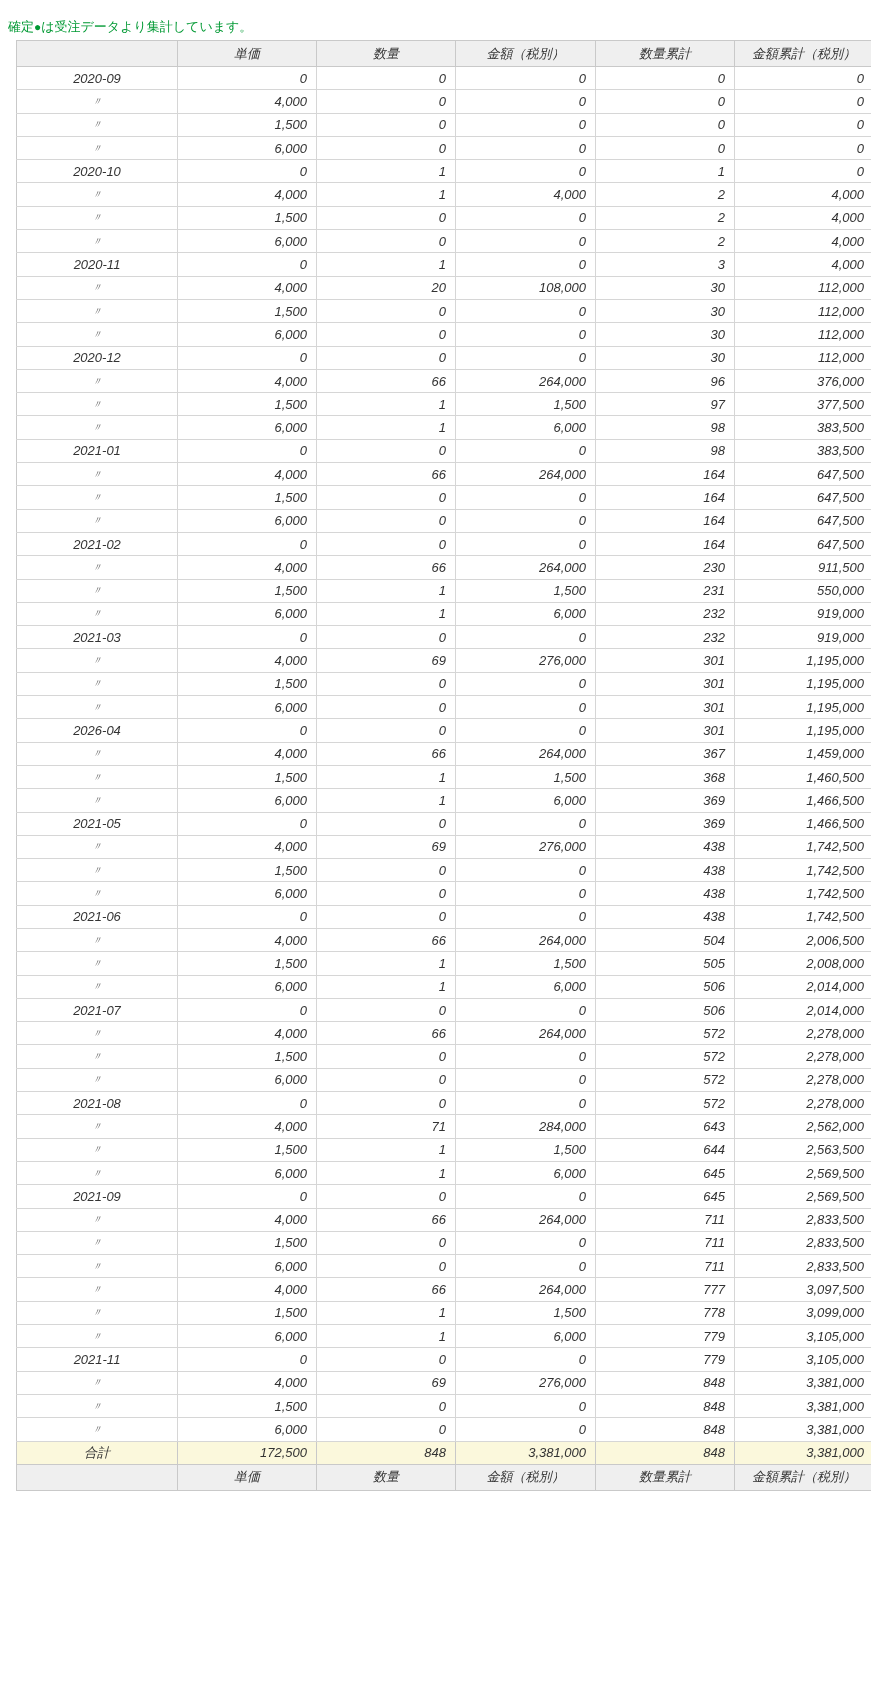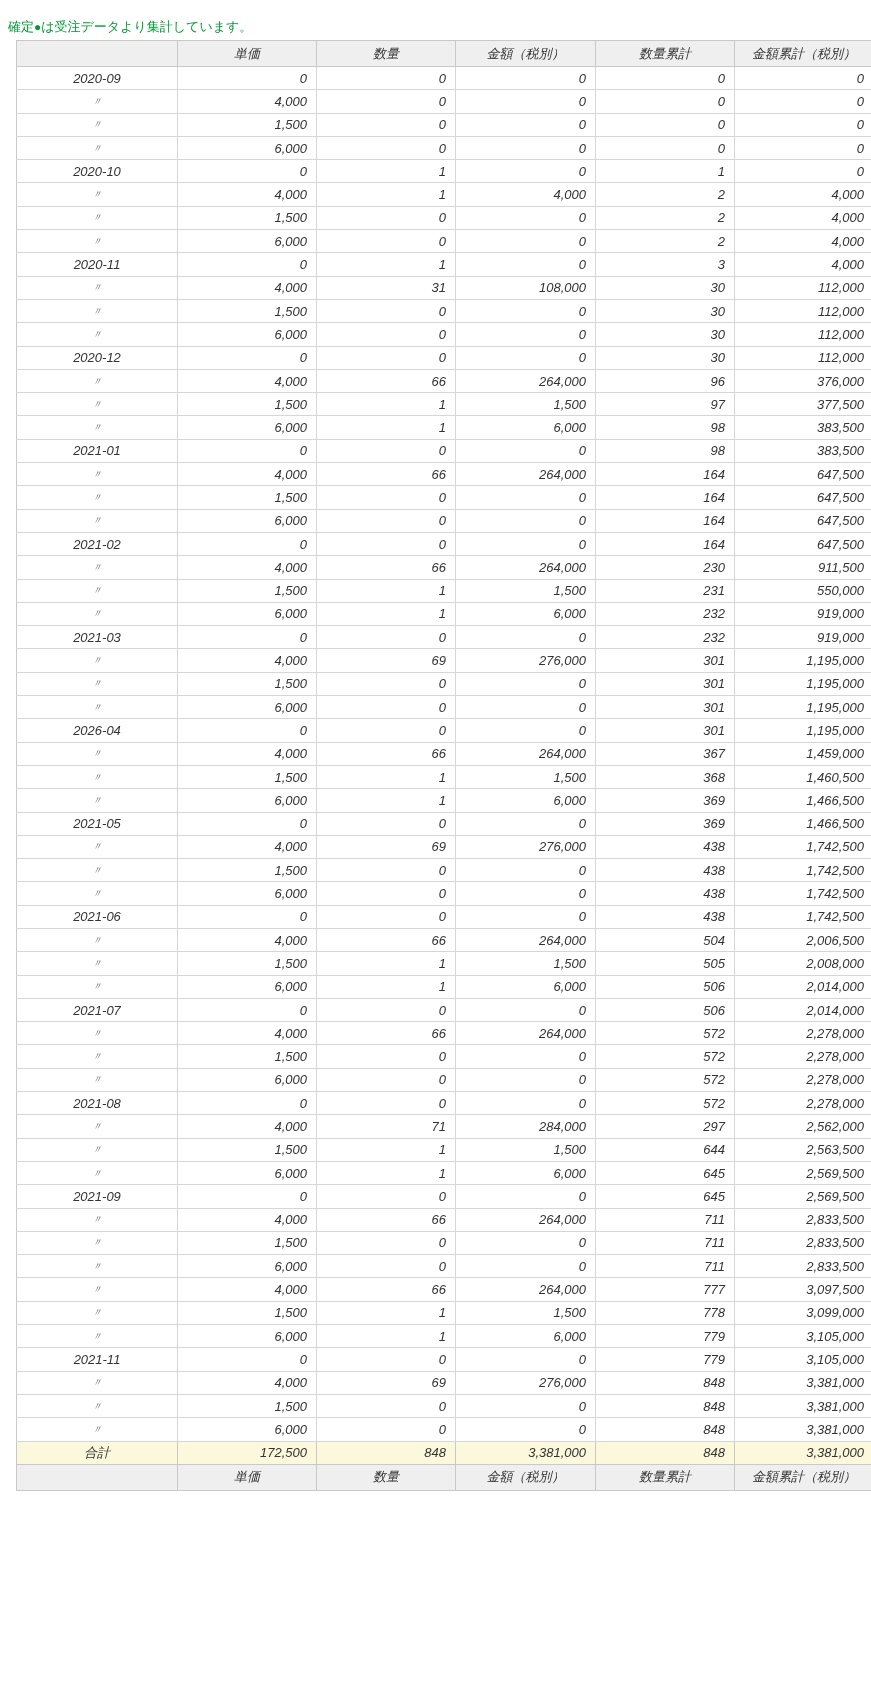--- a/index.html
+++ b/index.html
@@ -159,21 +159,21 @@
         <td class="c">2020-11</td>
         <td class="num">0</td>
         <td class="num">1</td>
         <td class="num">0</td>
         <td class="num">3</td>
         <td class="num">4,000</td>
       </tr>
       <tr>
         <td class="c ditto">〃</td>
         <td class="num">4,000</td>
-        <td class="num">31</td>
+        <td class="num">20</td>
         <td class="num">108,000</td>
         <td class="num">30</td>
         <td class="num">112,000</td>
       </tr>
       <tr>
         <td class="c ditto">〃</td>
         <td class="num">1,500</td>
         <td class="num">0</td>
         <td class="num">0</td>
         <td class="num">30</td>
@@ -449,21 +449,21 @@
         <td class="num">0</td>
         <td class="num">0</td>
         <td class="num">572</td>
         <td class="num">2,278,000</td>
       </tr>
       <tr>
         <td class="c ditto">〃</td>
         <td class="num">4,000</td>
         <td class="num">71</td>
         <td class="num">284,000</td>
-        <td class="num">297</td>
+        <td class="num">643</td>
         <td class="num">2,562,000</td>
       </tr>
       <tr>
         <td class="c ditto">〃</td>
         <td class="num">1,500</td>
         <td class="num">1</td>
         <td class="num">1,500</td>
         <td class="num">644</td>
         <td class="num">2,563,500</td>
       </tr>

